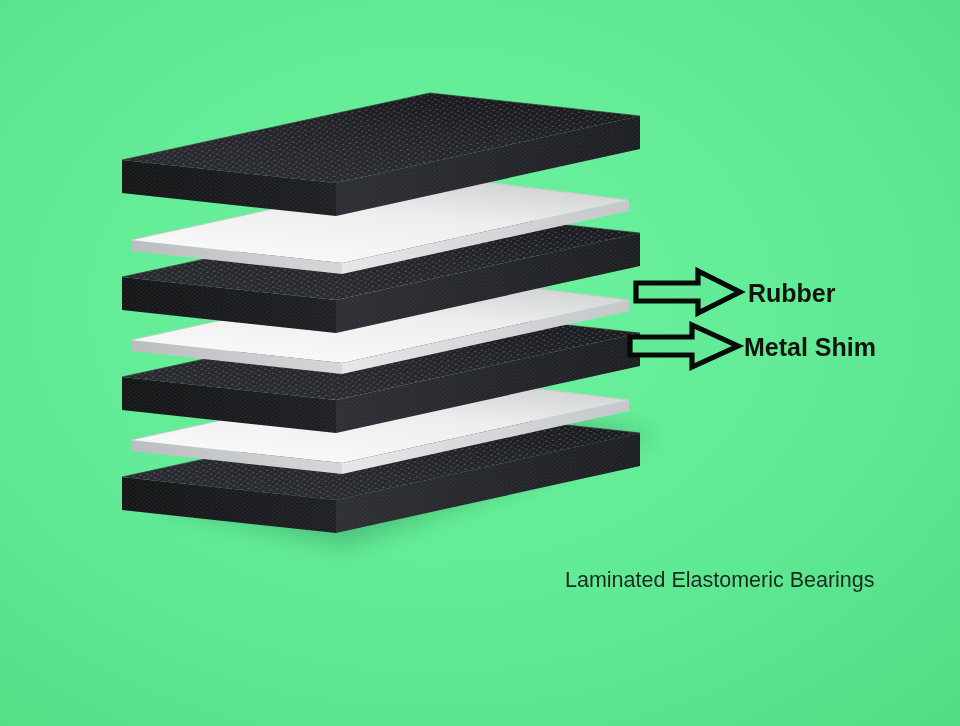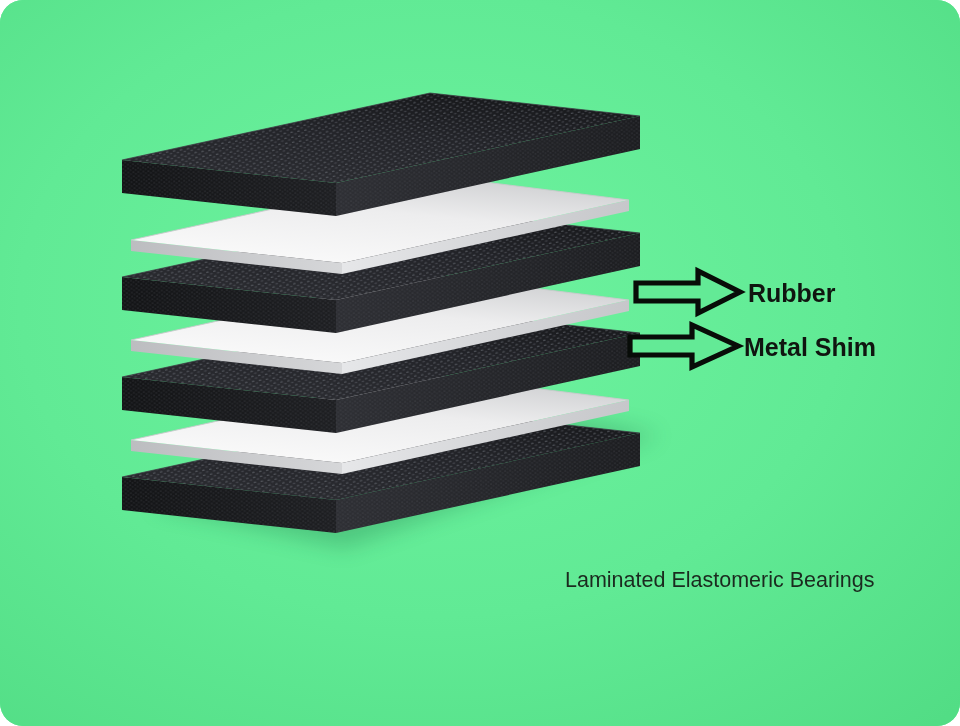--- a/index.html
+++ b/index.html
@@ -8,21 +8,20 @@
     padding: 0;
     background: #ffffff;
   }
   #stage {
     position: relative;
     width: 960px;
     height: 726px;
     overflow: hidden;
     font-family: "Liberation Sans", sans-serif;
     background: #5fe893;
-    border-radius: 23px;
   }
   #diagram {
     position: absolute;
     left: 0;
     top: 0;
     width: 960px;
     height: 726px;
     display: block;
   }
   .label-text {

